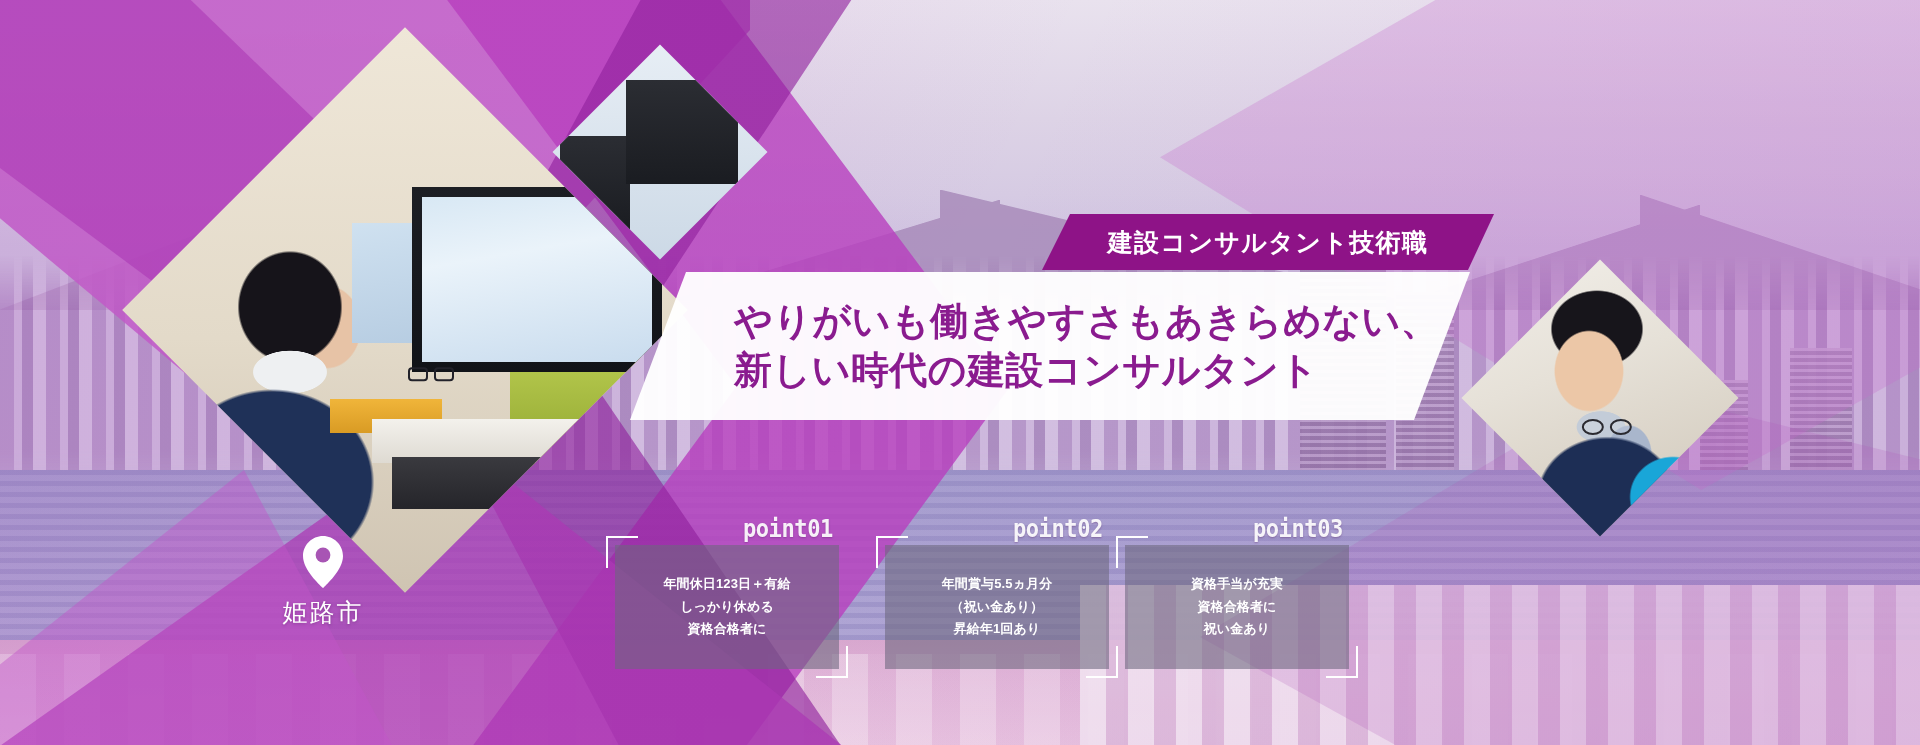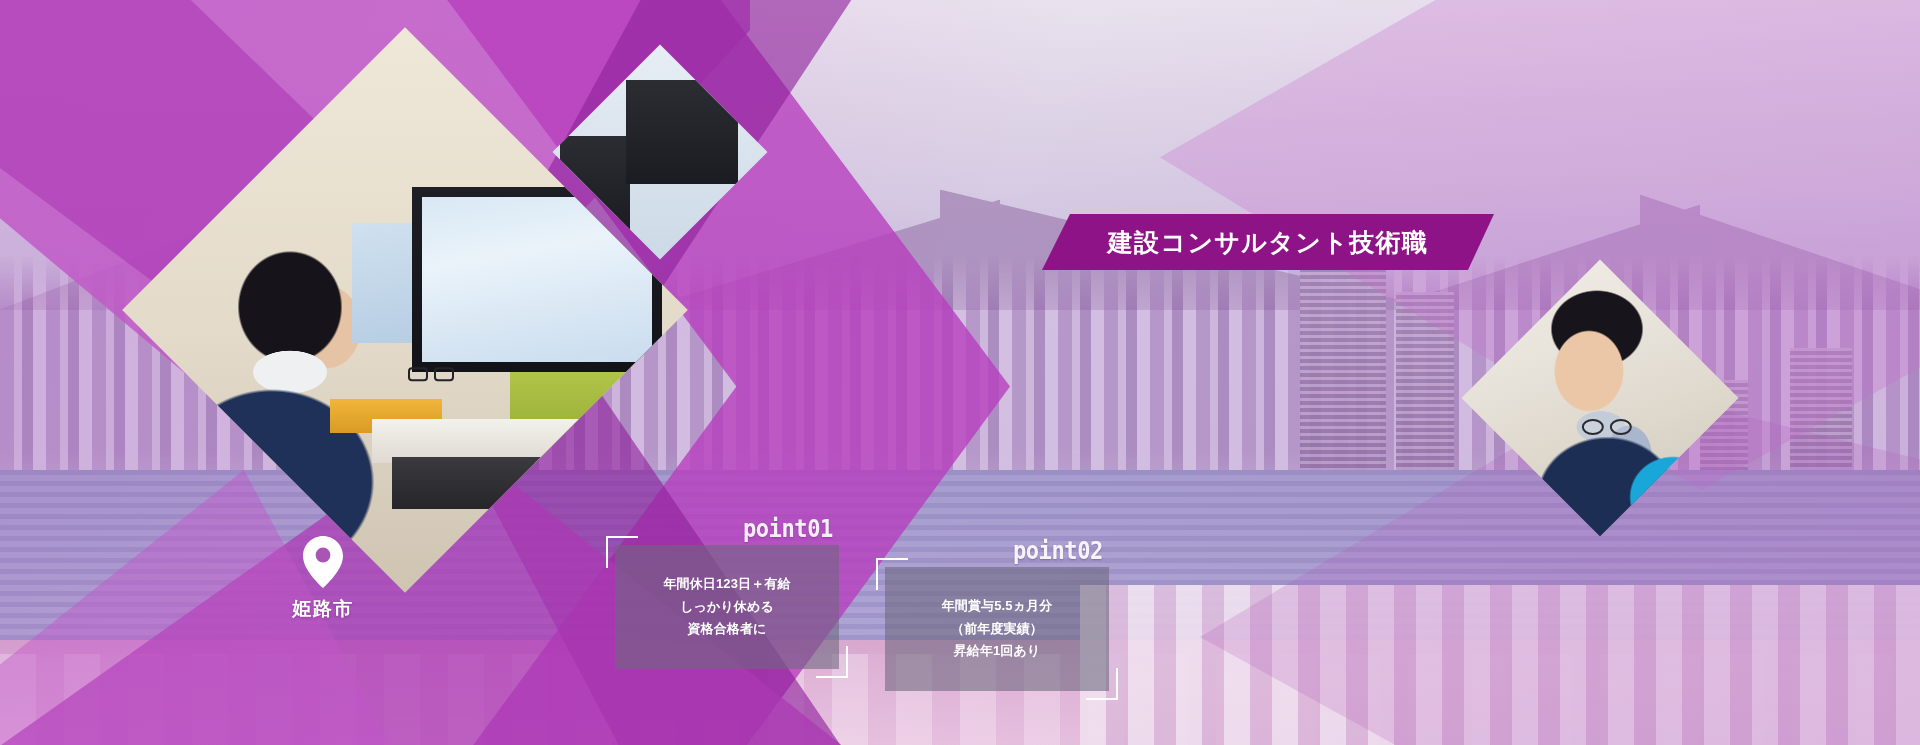--- a/index.html
+++ b/index.html
@@ -265,21 +265,21 @@
     letter-spacing:.01em; line-height:1.3; white-space:nowrap;
   }
 
   
   #location {
     position:absolute; left:258px; top:536px; width:130px;
     display:flex; flex-direction:column; align-items:center; gap:8px;
   }
   #location .pin { width:40px; height:52px; display:block; }
   #location .city {
-    color:#ffffff; font-size:19px; font-weight:700; letter-spacing:.08em;
+    color:#ffffff; font-size:25px; font-weight:400; letter-spacing:.08em;
     text-shadow:0 1px 3px rgba(70,20,80,.35);
   }
 
   
   .point-card { position:absolute; width:224px; height:124px; }
   .point-card .plabel {
     position:absolute; right:2px; top:-30px;
     color:rgba(255,255,255,.92);
     font-family:"DejaVu Sans Mono","Liberation Mono",monospace;
     font-size:24px; font-weight:700; letter-spacing:-.02em;
@@ -300,21 +300,21 @@
     left:-9px; top:-9px; border-left:2px solid #fff; border-top:2px solid #fff;
   }
   .point-card .pbox::after {
     right:-9px; bottom:-9px; border-right:2px solid #fff; border-bottom:2px solid #fff;
   }
   .point-card .pline {
     color:#fff; font-size:13px; font-weight:700; letter-spacing:.01em;
     line-height:1.45; white-space:nowrap;
   }
   #point-card-1 { left:615px; top:545px; }
-  #point-card-2 { left:885px; top:545px;margin-top:22px; }
+  #point-card-2 { left:885px; top:545px; }
   #point-card-3 { left:1125px; top:545px; }
 </style>
 </head>
 <body>
 
 <div id="hero">
 
   <div class="bg-sky"></div>
   <div class="bg-mountains"></div>
   <div class="bg-city"></div>
@@ -358,20 +358,24 @@
     <div class="glasses">
         <b></b>
         <b></b>
       </div>
   </div>
 
   <div id="tag-banner">
     <span class="label">建設コンサルタント技術職</span>
   </div>
 
+  <div id="headline-banner">
+    <div class="hl">やりがいも働きやすさもあきらめない、</div>
+    <div class="hl">新しい時代の建設コンサルタント</div>
+  </div>
 
   <div id="location">
     <svg class="pin" viewBox="0 0 40 52" aria-hidden="true">
       <path d="M20 0C9 0 0 9 0 20c0 14 17 29 19.2 31.4a1.1 1.1 0 0 0 1.6 0C23 49 40 34 40 20 40 9 31 0 20 0Z" fill="#ffffff"></path>
       <circle cx="20" cy="19" r="7.4" fill="#a855b4"></circle>
     </svg>
     <span class="city">姫路市</span>
   </div>
 
   <div class="point-card" id="point-card-1">
@@ -380,19 +384,27 @@
       <div class="pline">年間休日123日＋有給</div>
       <div class="pline">しっかり休める</div>
       <div class="pline">資格合格者に</div>
     </div>
   </div>
 
   <div class="point-card" id="point-card-2">
     <div class="plabel">point02</div>
     <div class="pbox">
       <div class="pline">年間賞与5.5ヵ月分</div>
-      <div class="pline">（前年度実績）</div>
+      <div class="pline">（祝い金あり）</div>
       <div class="pline">昇給年1回あり</div>
     </div>
   </div>
 
+  <div class="point-card" id="point-card-3">
+    <div class="plabel">point03</div>
+    <div class="pbox">
+      <div class="pline">資格手当が充実</div>
+      <div class="pline">資格合格者に</div>
+      <div class="pline">祝い金あり</div>
+    </div>
+  </div>
 
 </div>
 
 </body></html>

